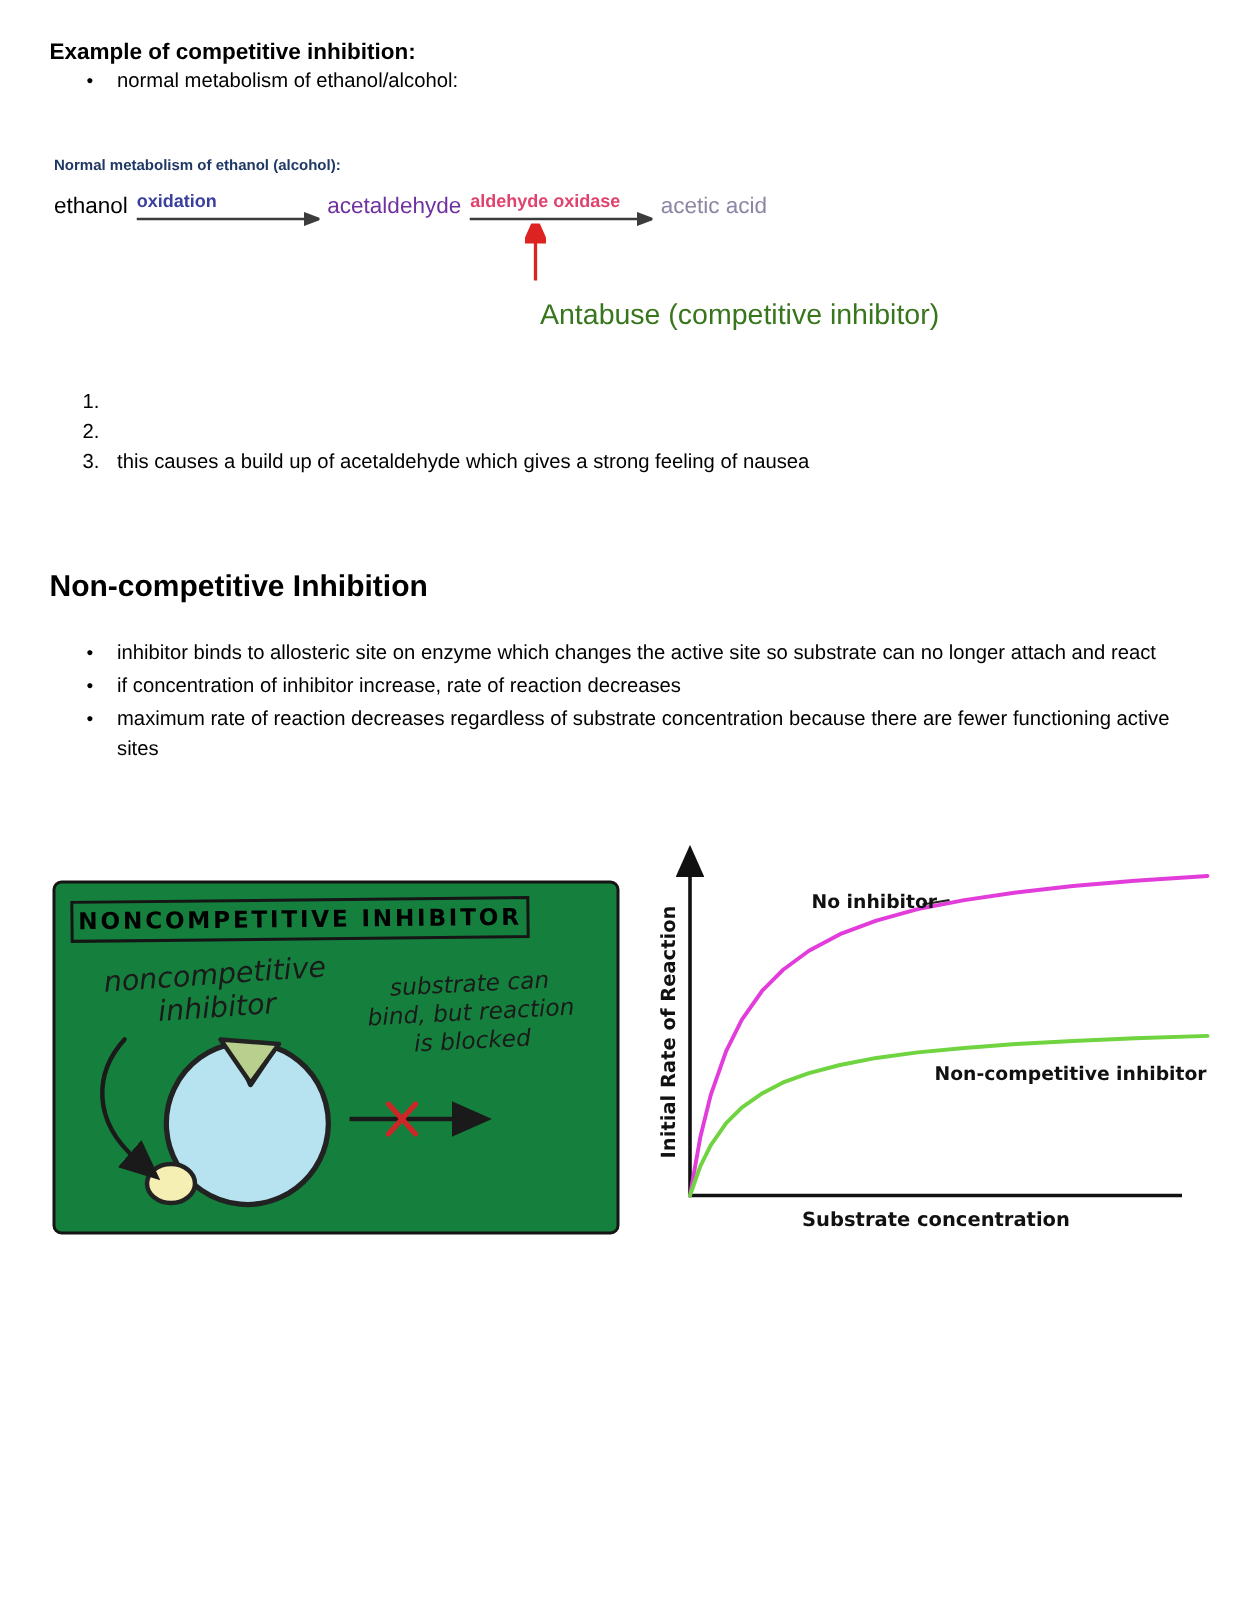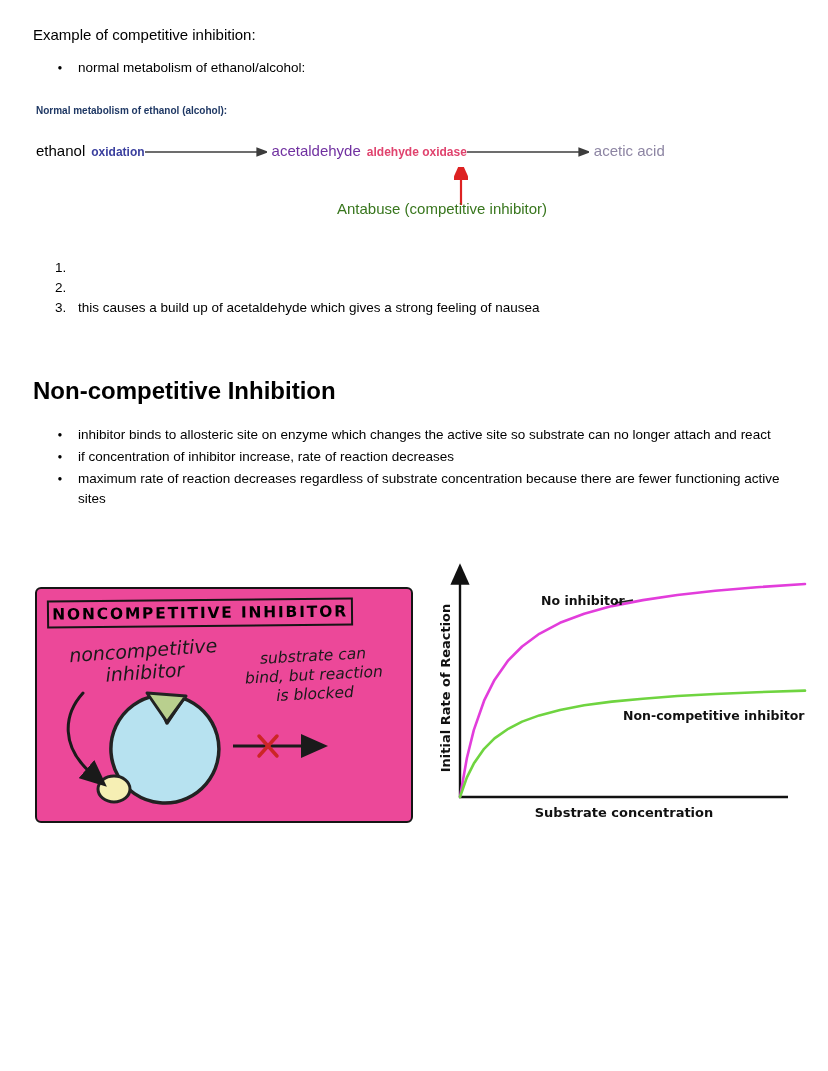--- a/index.html
+++ b/index.html
@@ -1,56 +1,56 @@
 <!DOCTYPE html>
 <html style="--pathway-title: #1f3864; --oxidation: #3a3f9e; --acetaldehyde: #7030a0; --aldehyde-oxidase: #e0436e; --acetic-acid: #8d85a3; --antabuse: #38761d; --inhibit-arrow: #dd2222;"><head>
 <meta charset="utf-8">
 <style>
   *{margin:0;padding:0;box-sizing:border-box}
   html,body{background:#fff}
   body{width:828px;height:1071px;position:relative;overflow:hidden;
        font-family:"Liberation Sans",sans-serif;color:#000}
 
-  .h-small{position:absolute;left:33px;top:25px;font-size:15px;font-weight:normal;line-height:20px}
-  .h-large{position:absolute;left:33px;top:378px;font-size:24px;font-weight:bold;line-height:26px}
+  .h-small{position:absolute;left:33px;top:25px;font-size:15px;font-weight:bold;line-height:20px}
+  .h-large{position:absolute;left:33px;top:378px;font-size:20px;font-weight:bold;line-height:26px}
 
   ul,ol{list-style:none}
   .list{position:absolute}
-  #intro-list{left:42px;top:58px}
+  #intro-list{left:42px;top:44px}
   #numbered-list{left:42px;top:258px}
   #nc-list{left:42px;top:425px}
 
   .bullet-row,.num-row{display:flex;align-items:flex-start}
   .marker-col{width:36px;flex:none;text-align:center;line-height:20px;font-size:13.5px}
   .disc::before{content:"\25CF";font-size:8px;position:relative;top:-2px}
   .circle::before{content:"\25CB";font-size:9px;position:relative;top:-2px}
   .num-col{width:36px;flex:none;padding-left:13px;line-height:20px;font-size:13.5px}
   .li-text{font-size:13.5px;line-height:20px;max-width:712px}
   .lvl2{padding-left:48px}
 
   
   .pathway{position:absolute;left:36px;top:101px;width:740px;height:125px}
   .pathway-title{font-size:10px;font-weight:bold;line-height:20px;color:var(--pathway-title)}
-  .pathway-row{display:flex;align-items:center;margin-top:20px}
+  .pathway-row{display:flex;align-items:center;margin-top:4px}
   .pw-term{font-size:15px;line-height:20px}
   .pw-acetaldehyde{color:var(--acetaldehyde)}
   .pw-acetic{color:var(--acetic-acid)}
-  .pw-arrow{position:relative;display:flex;flex-direction:row;align-items:center;margin:0 5px 0 6px;margin-top:2px}
+  .pw-arrow{position:relative;display:flex;flex-direction:column;align-items:flex-start;margin:0 5px 0 6px;margin-top:2px}
   .pw-arrow-label{font-size:12px;font-weight:bold;line-height:14px;white-space:nowrap}
   .lbl-oxidation{color:var(--oxidation)}
   .lbl-ao{color:var(--aldehyde-oxidase)}
   .arrow-svg{display:block}
   .inhibit-arrow{position:absolute;top:22px;left:calc(50% - 24px)}
   .inhibit-stroke{stroke:var(--inhibit-arrow)}
   .inhibit-fill{fill:var(--inhibit-arrow)}
-  .antabuse-caption{position:absolute;left:301px;top:99px;font-size:15px;color:var(--antabuse);white-space:nowrap}
+  .antabuse-caption{position:absolute;left:324px;top:99px;font-size:19px;color:var(--antabuse);white-space:nowrap}
 
   
   #cartoon{position:absolute;left:35px;top:587px;width:378px;height:236px;
-           border:2.5px solid #151515;border-radius:6px;background:#ec4899}
+           border:2.5px solid #151515;border-radius:6px;background:#15803d}
   .cartoon-title{position:absolute;left:10px;top:10px;width:306px;height:28px;
            border:2px solid #151515;display:flex;align-items:center;justify-content:center;
            font-family:"DejaVu Sans",sans-serif;font-weight:bold;font-size:15.5px;letter-spacing:1.8px;
            transform:rotate(-0.6deg);white-space:nowrap}
   .hand{font-family:"DejaVu Sans",sans-serif;font-style:italic;color:#1a1a1a}
   .inhibitor-label{position:absolute;left:2px;top:50px;width:210px;text-align:center;
            font-size:19px;line-height:22px;transform:rotate(-4deg)}
   .substrate-note{position:absolute;left:188px;top:58px;width:178px;text-align:center;
            font-size:15.5px;line-height:19px;transform:rotate(-3deg)}
   .cartoon-svg{position:absolute;left:0;top:0}

